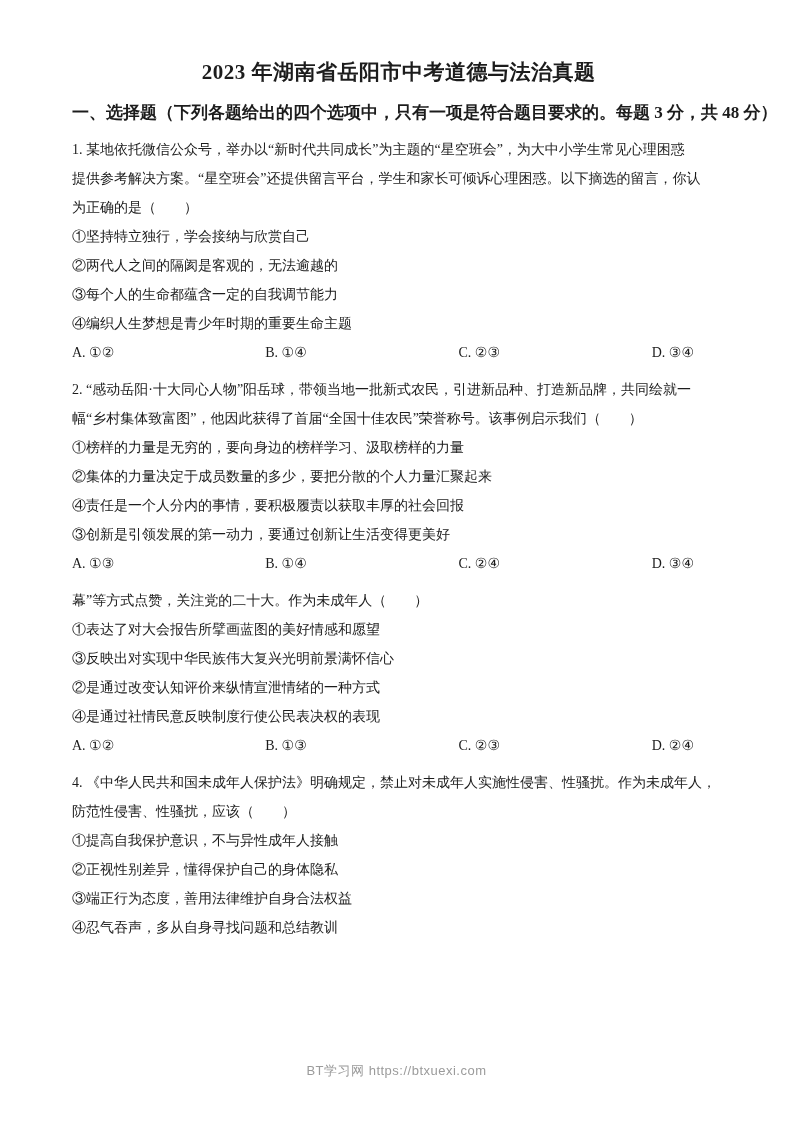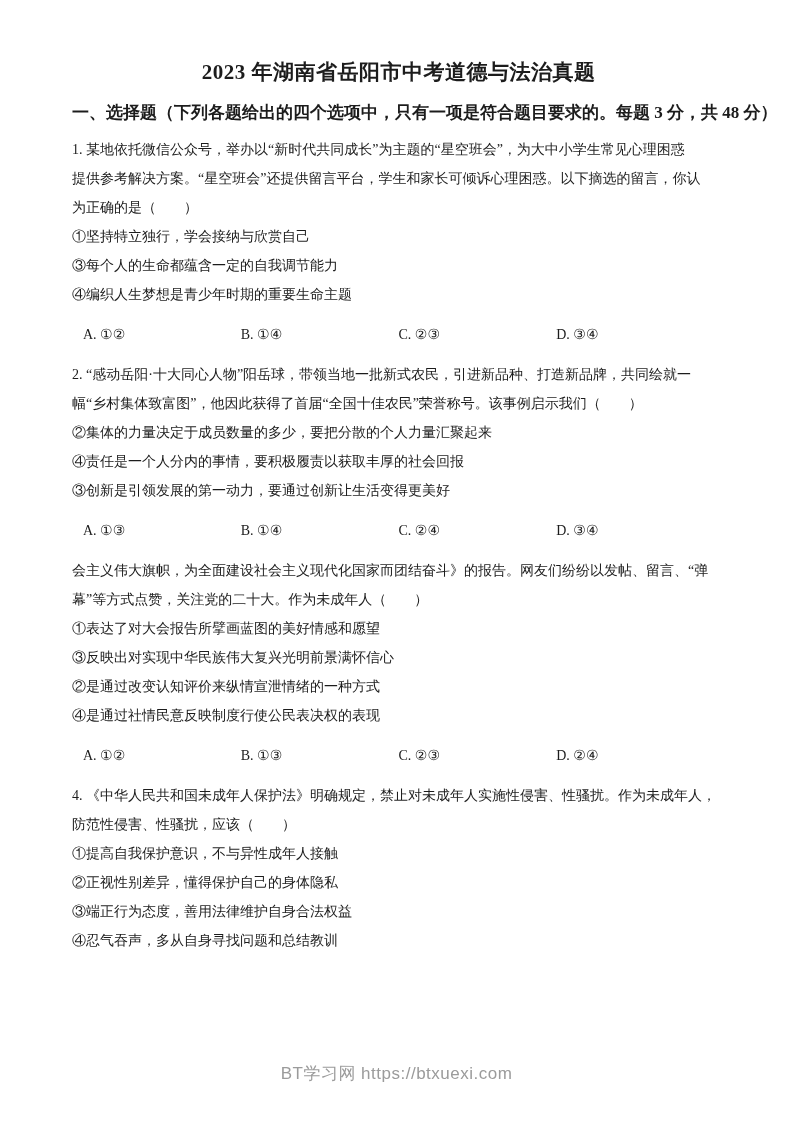--- a/index.html
+++ b/index.html
@@ -42,80 +42,82 @@
     margin-top: 8px;
   }
   .line {
     font-size: 14px;
     line-height: 29px;
     margin: 0;
     white-space: nowrap;
   }
   .options {
     display: flex;
-    margin: 11px;
+    margin: 0;
     line-height: 29px;
+    gap: 30px;
   }
   .options .opt {
     flex: 0 0 25%;
     font-size: 14px;
     white-space: nowrap;
   }
   .watermark {
     position: absolute;
     left: 0;
     right: 0;
     top: 1062px;
     text-align: center;
     font-family: "Liberation Sans", "DejaVu Sans", sans-serif;
-    font-size: 17px;
+    font-size: 13px;
     color: #9b9b9b;
     letter-spacing: 0.5px;
   }
 </style>
 </head>
 <body>
 
 <div class="page">
 
   <h1 class="doc-title">2023 年湖南省岳阳市中考道德与法治真题</h1>
 
   <h2 class="section-heading">一、选择题（下列各题给出的四个选项中，只有一项是符合题目要求的。每题 3 分，共 48 分）</h2>
 
   <div class="question">
     <p class="line">1. 某地依托微信公众号，举办以“新时代共同成长”为主题的“星空班会”，为大中小学生常见心理困惑</p>
     <p class="line">提供参考解决方案。“星空班会”还提供留言平台，学生和家长可倾诉心理困惑。以下摘选的留言，你认</p>
     <p class="line">为正确的是（　　）</p>
     <p class="line">①坚持特立独行，学会接纳与欣赏自己</p>
+    <p class="line">②两代人之间的隔阂是客观的，无法逾越的</p>
     <p class="line">③每个人的生命都蕴含一定的自我调节能力</p>
     <p class="line">④编织人生梦想是青少年时期的重要生命主题</p>
     <div class="options">
       <span class="opt">A. ①②</span>
       <span class="opt">B. ①④</span>
       <span class="opt">C. ②③</span>
       <span class="opt">D. ③④</span>
     </div>
   </div>
 
   <div class="question">
     <p class="line">2. “感动岳阳·十大同心人物”阳岳球，带领当地一批新式农民，引进新品种、打造新品牌，共同绘就一</p>
     <p class="line">幅“乡村集体致富图”，他因此获得了首届“全国十佳农民”荣誉称号。该事例启示我们（　　）</p>
+    <p class="line">①榜样的力量是无穷的，要向身边的榜样学习、汲取榜样的力量</p>
     <p class="line">②集体的力量决定于成员数量的多少，要把分散的个人力量汇聚起来</p>
     <p class="line">④责任是一个人分内的事情，要积极履责以获取丰厚的社会回报</p>
     <p class="line">③创新是引领发展的第一动力，要通过创新让生活变得更美好</p>
     <div class="options">
       <span class="opt">A. ①③</span>
       <span class="opt">B. ①④</span>
       <span class="opt">C. ②④</span>
       <span class="opt">D. ③④</span>
     </div>
   </div>
 
   <div class="question">
-    <p class="line">会主义伟大旗帜，为全面建设社会主义现代化国家而团结奋斗》的报告。网友们纷纷以发帖、留言、“弹</p>
     <p class="line">幕”等方式点赞，关注党的二十大。作为未成年人（　　）</p>
     <p class="line">①表达了对大会报告所擘画蓝图的美好情感和愿望</p>
     <p class="line">③反映出对实现中华民族伟大复兴光明前景满怀信心</p>
     <p class="line">②是通过改变认知评价来纵情宣泄情绪的一种方式</p>
     <p class="line">④是通过社情民意反映制度行使公民表决权的表现</p>
     <div class="options">
       <span class="opt">A. ①②</span>
       <span class="opt">B. ①③</span>
       <span class="opt">C. ②③</span>
       <span class="opt">D. ②④</span>

